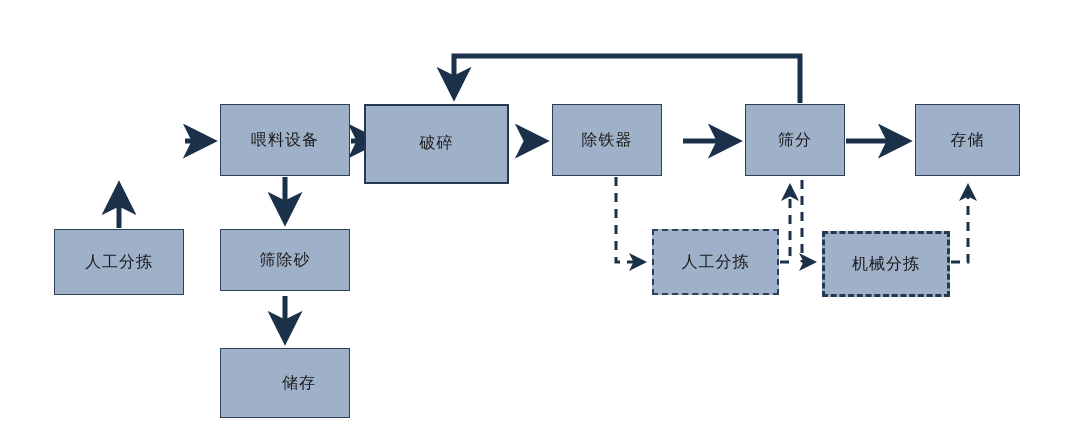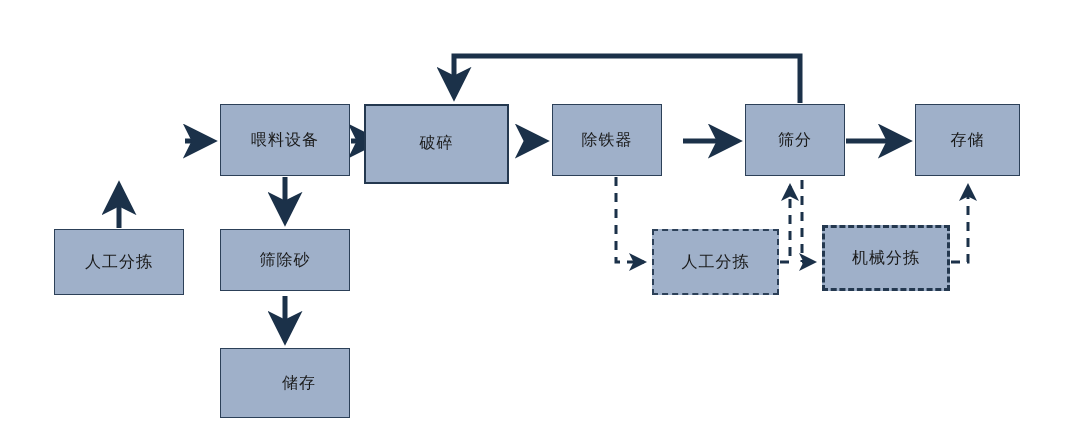--- a/index.html
+++ b/index.html
@@ -137,17 +137,17 @@
   </div>
 
   <div class="node" style="left:220px; top:348px; width:130px; height:70px;padding-left:28px;">
     <span class="node-label">储存</span>
   </div>
 
   <div class="node dashed" style="left:652px; top:229px; width:127px; height:66px;">
     <span class="node-label">人工分拣</span>
   </div>
 
-  <div class="node dashed-thick" style="left:822px; top:225px; width:128px; height:66px;">
+  <div class="node dashed-thick" style="left:822px; top:231px; width:128px; height:66px;">
     <span class="node-label">机械分拣</span>
   </div>
 
 </div>
 
 </body></html>

